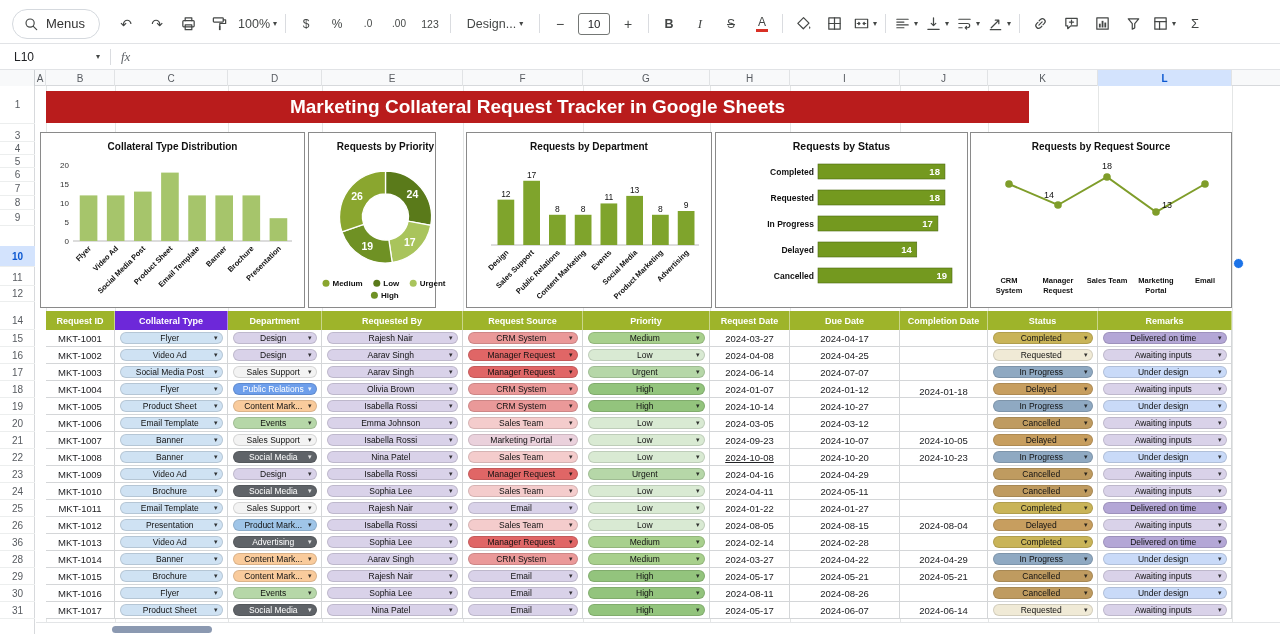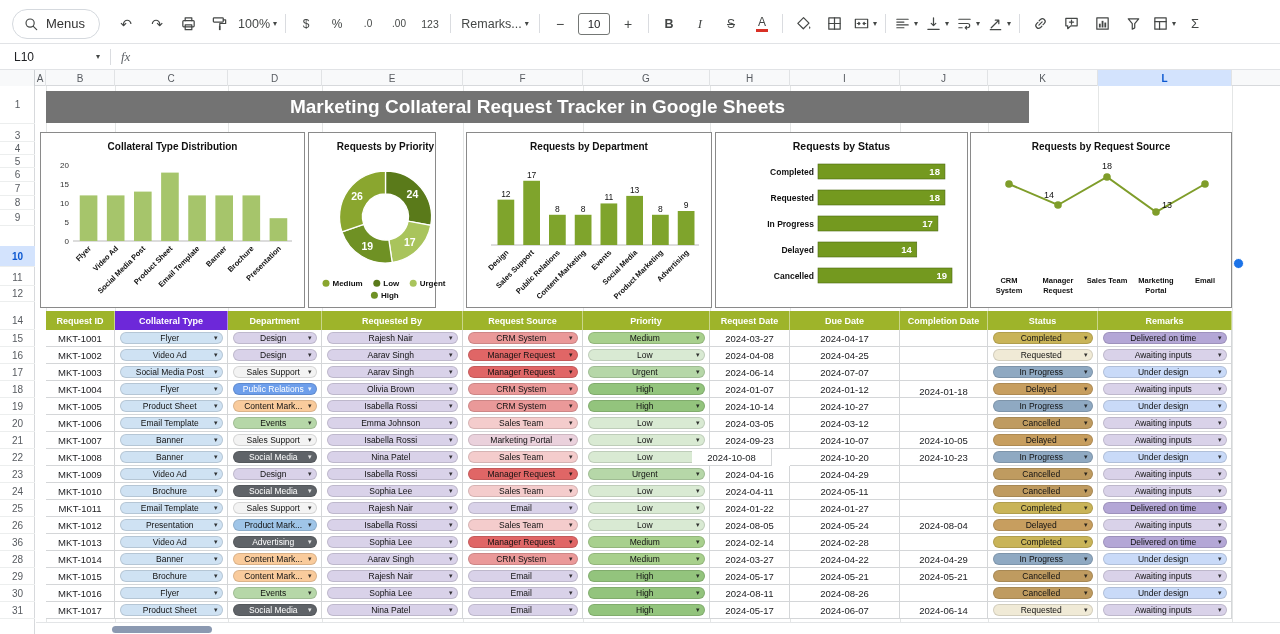--- a/index.html
+++ b/index.html
@@ -85,21 +85,21 @@
         <span class="chev">▾</span>
       </div>
       <div class="tb-sep"></div>
       <div class="tb" style="font-size: 12px;">$</div>
       <div class="tb" style="font-size: 12px;">%</div>
       <div class="tb" style="font-size: 10px;">.0</div>
       <div class="tb" style="font-size: 10px;">.00</div>
       <div class="tb" style="font-size: 10.5px;">123</div>
       <div class="tb-sep"></div>
       <div class="tb" style="width: 72px;">
-        <span>Remarks...</span>
+        <span>Design...</span>
         <span class="chev">▾</span>
       </div>
       <div class="tb-sep"></div>
       <div class="tb" style="font-size: 14px;">−</div>
       <div class="tb sizebox">10</div>
       <div class="tb" style="font-size: 14px;">+</div>
       <div class="tb-sep"></div>
       <div class="tb bold" style="font-size: 12.5px;">B</div>
       <div class="tb ital" style="font-size: 13px;">I</div>
       <div class="tb strike" style="font-size: 12px;">S</div>
@@ -250,21 +250,21 @@
       <div class="vline" style="left: 322px; top: 86px; height: 536px;"></div>
       <div class="vline" style="left: 463px; top: 86px; height: 536px;"></div>
       <div class="vline" style="left: 583px; top: 86px; height: 536px;"></div>
       <div class="vline" style="left: 710px; top: 86px; height: 536px;"></div>
       <div class="vline" style="left: 790px; top: 86px; height: 536px;"></div>
       <div class="vline" style="left: 900px; top: 86px; height: 536px;"></div>
       <div class="vline" style="left: 988px; top: 86px; height: 536px;"></div>
       <div class="vline" style="left: 1098px; top: 86px; height: 536px;"></div>
       <div class="vline" style="left: 1232px; top: 86px; height: 536px;"></div>
     </div>
-    <div class="banner" style="left: 46px; top: 91px; width: 983px; height: 32px; background: #737373; color: rgb(255, 255, 255);">
+    <div class="banner" style="left: 46px; top: 91px; width: 983px; height: 32px; background: #b91c1c; color: rgb(255, 255, 255);">
       <span>Marketing Collateral Request Tracker in Google Sheets</span>
     </div>
     <div class="panel" style="left: 40px; top: 132px; width: 265px; height: 176px;"><svg viewBox="0 0 263 174" width="263" height="174">
         <text x="131.5" y="17" fill="#111" font-size="10" font-weight="700" text-anchor="middle">Collateral Type Distribution</text>
         <text x="28" y="111" fill="#333" font-size="8" text-anchor="end">0</text>
         <text x="28" y="92" fill="#333" font-size="8" text-anchor="end">5</text>
         <text x="28" y="73" fill="#333" font-size="8" text-anchor="end">10</text>
         <text x="28" y="54" fill="#333" font-size="8" text-anchor="end">15</text>
         <text x="28" y="35" fill="#333" font-size="8" text-anchor="end">20</text>
         <line x1="32" y1="108" x2="251" y2="108" stroke="#9b9b9b" stroke-width="0.7"></line>
@@ -775,21 +775,21 @@
         <span class="lbl">Sales Team</span>
         <span class="arr">▾</span>
       </div>
     </div>
     <div class="td" style="left: 583px; top: 449px; width: 127px; height: 17px;">
       <div class="chip" style="background: rgb(217, 234, 211); color: rgb(17, 17, 17);">
         <span class="lbl">Low</span>
         <span class="arr">▾</span>
       </div>
     </div>
-    <div class="td" style="left: 692px; top: 449px; width: 80px; height: 17px;">
+    <div class="td" style="left: 710px; top: 449px; width: 80px; height: 17px; text-decoration: underline;">
       <span>2024-10-08</span>
     </div>
     <div class="td" style="left: 790px; top: 449px; width: 110px; height: 17px;">
       <span>2024-10-20</span>
     </div>
     <div class="td" style="left: 900px; top: 449px; width: 88px; height: 17px;">
       <span>2024-10-23</span>
     </div>
     <div class="td" style="left: 988px; top: 449px; width: 110px; height: 17px;">
       <div class="chip" style="background: rgb(143, 169, 194); color: rgb(17, 17, 17);">
@@ -989,21 +989,21 @@
     <div class="td" style="left: 583px; top: 517px; width: 127px; height: 17px;">
       <div class="chip" style="background: rgb(217, 234, 211); color: rgb(17, 17, 17);">
         <span class="lbl">Low</span>
         <span class="arr">▾</span>
       </div>
     </div>
     <div class="td" style="left: 710px; top: 517px; width: 80px; height: 17px;">
       <span>2024-08-05</span>
     </div>
     <div class="td" style="left: 790px; top: 517px; width: 110px; height: 17px;">
-      <span>2024-05-24</span>
+      <span>2024-08-15</span>
     </div>
     <div class="td" style="left: 900px; top: 517px; width: 88px; height: 17px;">
       <span>2024-08-04</span>
     </div>
     <div class="td" style="left: 988px; top: 517px; width: 110px; height: 17px;">
       <div class="chip" style="background: rgb(199, 158, 95); color: rgb(17, 17, 17);">
         <span class="lbl">Delayed</span>
         <span class="arr">▾</span>
       </div>
     </div>

